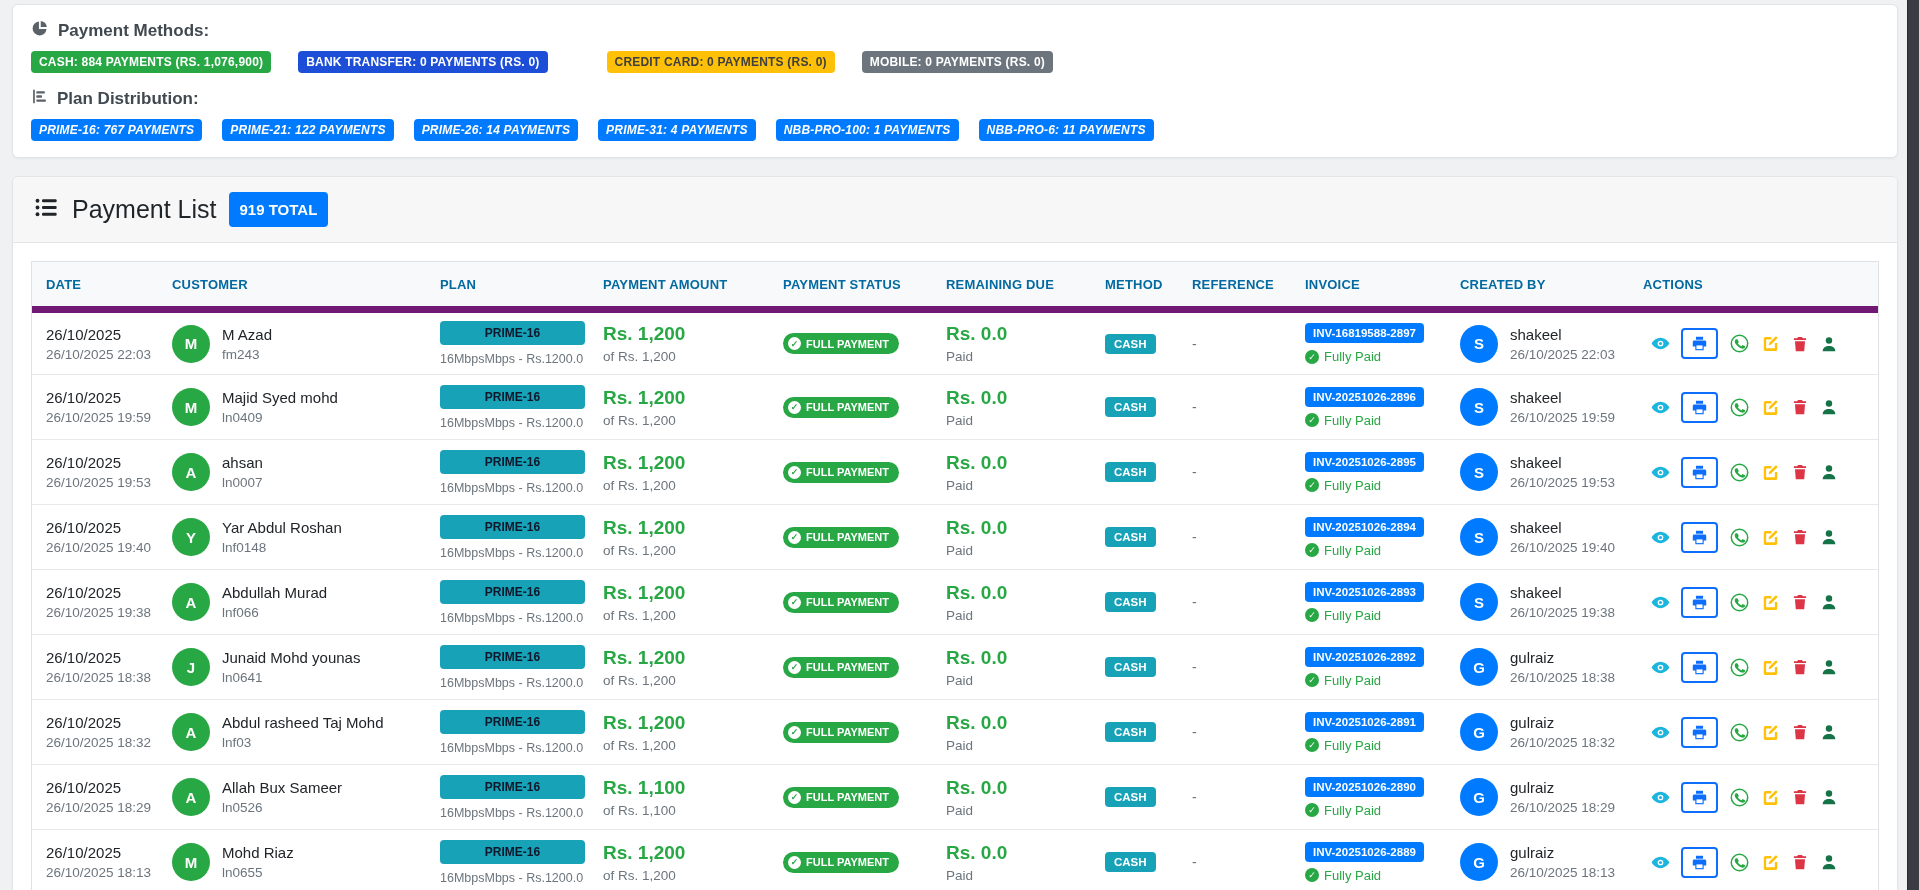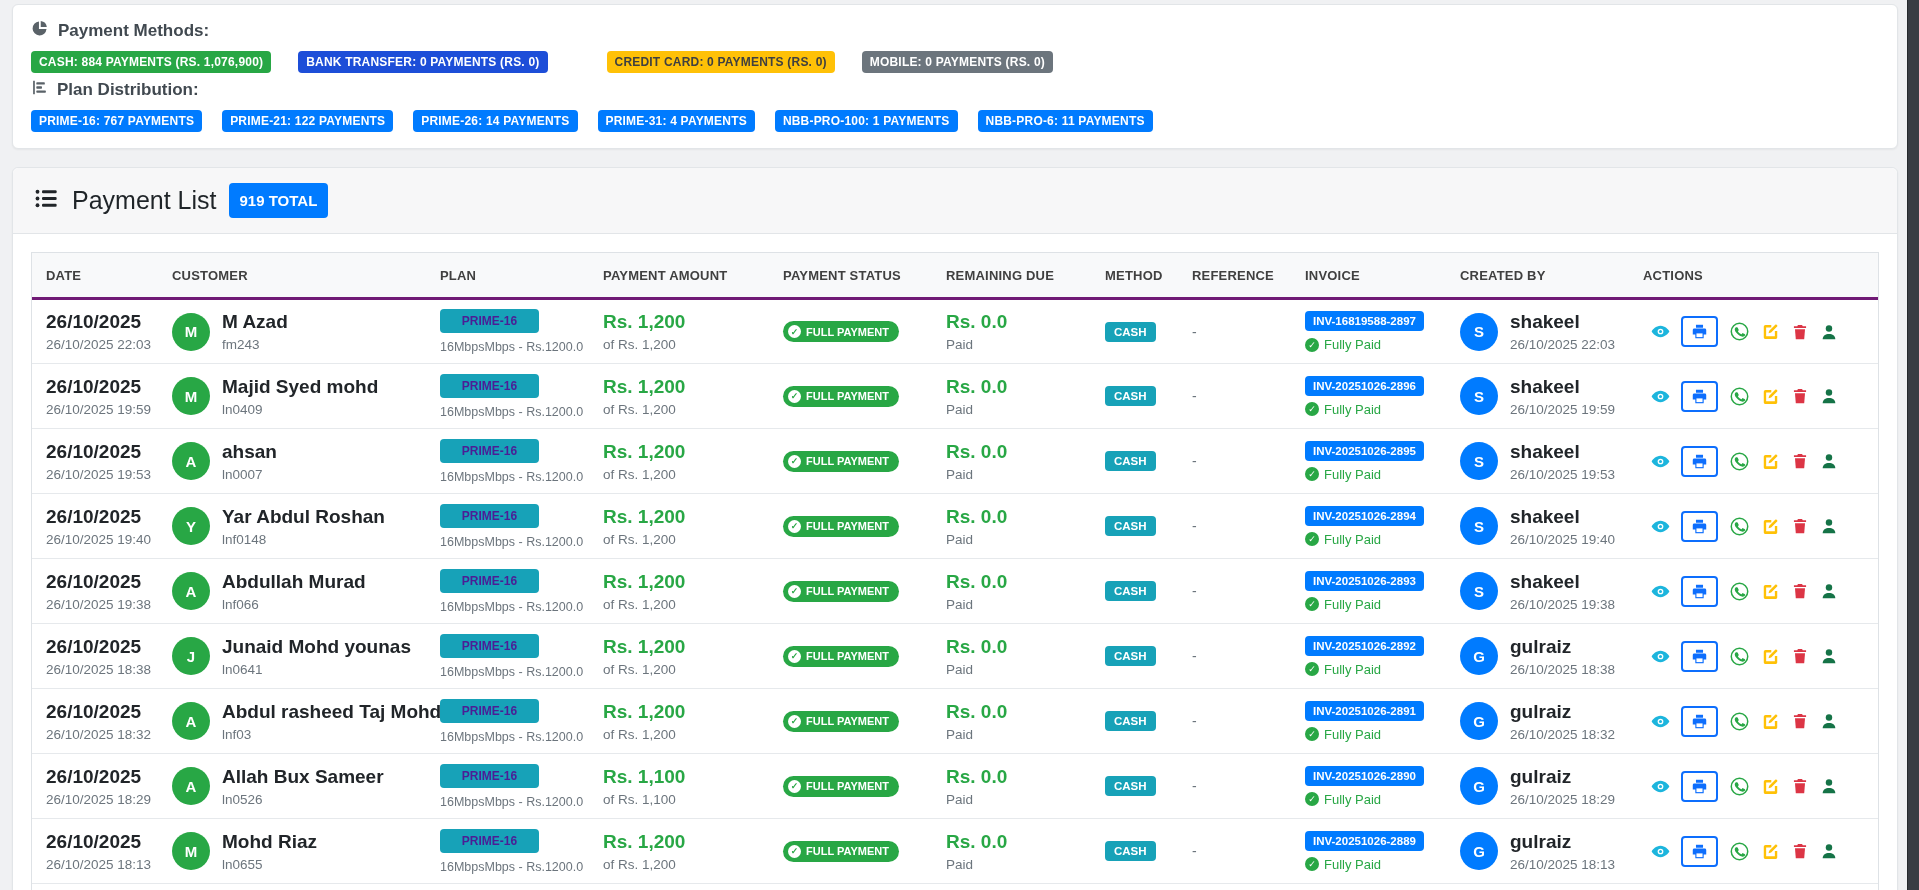--- a/index.html
+++ b/index.html
@@ -10,52 +10,52 @@
 
   .card { background:#fff; border:1px solid #e2e5e8; border-radius:6px; box-shadow:0 1px 2px rgba(0,0,0,.05); }
 
   
   .summary-card { padding:14px 18px 16px 18px; }
   .section-heading { display:flex; align-items:center; gap:9px; font-size:17px; font-weight:700; color:#414950; }
   .section-heading svg { flex:0 0 auto; }
   .badge-row { display:flex; align-items:center; margin-top:9px; }
   .badge-row.methods { gap:27px; }
   .badge-row.plans { gap:20px; }
-  .pd-heading { margin-top:6px; }
+  .pd-heading { margin-top:15px; }
   .badge { display:inline-block; font-size:12px; font-weight:700; padding:4px 8px; border-radius:4px; color:#fff; letter-spacing:.2px; white-space:nowrap; }
   .v-green  { background:#28a745; }
   .v-teal   { background:#1d4ed8; }
   .v-yellow { background:#ffc107; color:#404040;margin-left:32px; }
   .v-gray   { background:#6c757d; }
-  .v-blue   { background:#007bff; }
+  .v-blue   { background:#007bff;font-style:italic; }
 
   
   .list-card { margin-top:18px; min-height:760px; }
   .list-header { display:flex; align-items:center; gap:12px; padding:15px 20px; background:#f7f7f8; border-bottom:1px solid #e2e5e8; border-radius:6px 6px 0 0; }
   .list-title { font-size:25px; font-weight:400; color:#1f2428; }
   .total-badge { background:#007bff; color:#fff; font-size:15px; font-weight:700; padding:9px 11px; border-radius:4px; }
   .list-body { padding:18px; }
 
   .table-wrap { border:1px solid #dee2e6; }
   table { width:100%; border-collapse:collapse; table-layout:fixed; }
-  thead th { background:#f8f9fa; text-align:left; font-size:13px; font-weight:700; color:#404040; padding:15px 8px 14px 8px; border-bottom:3px solid #701a75; letter-spacing:.2px; white-space:nowrap; }
+  thead th { background:#f8f9fa; text-align:left; font-size:13px; font-weight:700; color:#0369a1; padding:15px 8px 14px 8px; border-bottom:7px solid #701a75; letter-spacing:.2px; white-space:nowrap; }
   thead th:first-child { padding-left:14px; }
   tbody td { height:65px; vertical-align:middle; padding:6px 8px; border-top:1px solid #e6e9ec; background:#fff; }
   tbody tr:first-child td { border-top:none; }
   tbody td:first-child { padding-left:14px; }
 
-  .cell-main { font-size:19px; font-weight:700; color:#212529; white-space:nowrap; }
+  .cell-main { font-size:15px; font-weight:400; color:#212529; white-space:nowrap; }
   .cell-sub  { font-size:13.5px; color:#6c757d; margin-top:4px; white-space:nowrap; }
 
   .person-cell { display:flex; align-items:center; gap:12px; }
   .avatar { width:38px; height:38px; border-radius:50%; color:#fff; font-size:15px; font-weight:700; display:flex; align-items:center; justify-content:center; flex:0 0 auto; }
   .avatar.green { background:#28a745; }
   .avatar.blue  { background:#007bff; }
 
-  .plan-badge { display:block; width:99px; text-align:center; background:#17a2b8; color:#4c1d95; font-size:12px; font-weight:700; padding:5px 0; border-radius:4px; }
+  .plan-badge { display:block; width:145px; text-align:center; background:#17a2b8; color:#0f172a; font-size:12px; font-weight:700; padding:5px 0; border-radius:4px; }
   .plan-detail { font-size:12.5px; color:#6c757d; margin-top:7px; white-space:nowrap; }
 
   .amount-main { font-size:19px; font-weight:700; color:#28a745; white-space:nowrap; }
 
   .status-pill { display:inline-flex; align-items:center; gap:5px; background:#28a745; color:#fff; font-size:11px; font-weight:700; padding:4px 10px 4px 5px; border-radius:12px; white-space:nowrap; }
   .pill-check { width:13px; height:13px; border-radius:50%; background:#fff; color:#28a745; font-size:9px; display:flex; align-items:center; justify-content:center; flex:0 0 auto; }
 
   .method-badge { display:inline-block; background:#17a2b8; color:#fff; font-size:11.5px; font-weight:700; padding:4px 9px; border-radius:4px; }
   .ref-dash { font-size:14px; color:#6c757d; }
 

